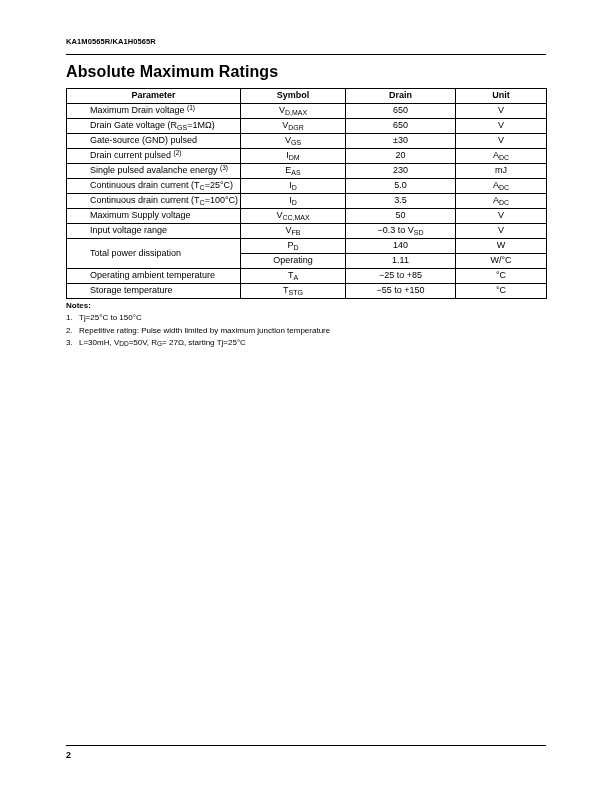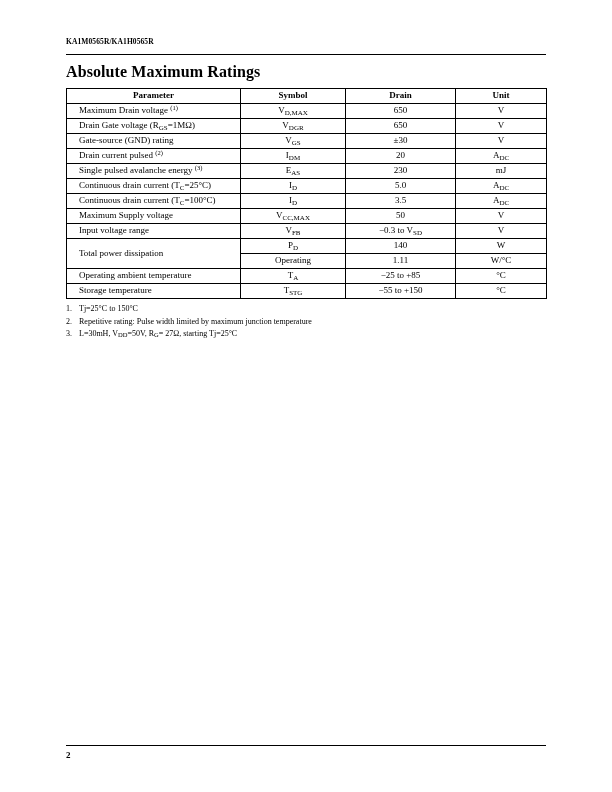--- a/index.html
+++ b/index.html
@@ -8,21 +8,20 @@
     width: 612px; height: 792px;
     background: #ffffff;
     font-family: "Liberation Sans", sans-serif;
     color: #000;
   }
   .page {
     position: relative;
     width: 612px; height: 760px;
     background: #fff;
     overflow: hidden;
-    font-family: Liberation Serif, serif;
   }
   .doc-id {
     position: absolute; left: 66px; top: 37px;
     font-size: 7.5px; font-weight: bold; letter-spacing: 0.1px;
   }
   .header-rule {
     position: absolute; left: 66px; top: 54px;
     width: 480px; height: 1px; background: #000;
   }
   .title {
@@ -36,21 +35,21 @@
     border-collapse: collapse; table-layout: fixed;
   }
   col.col-param  { width: 174px; }
   col.col-symbol { width: 105px; }
   col.col-value  { width: 110px; }
   col.col-unit   { width: 91px; }
   .ratings th, .ratings td {
     border: 1px solid #000;
     font-size: 9px;
     height: 15px;
-    padding: 0 12px;
+    padding: 0 23px;
     text-align: center;
     vertical-align: middle;
     line-height: 1.1;
     white-space: nowrap;
     overflow: hidden;
   }
   .ratings th { font-weight: bold; }
   .ratings td.left { text-align: left; }
   .ratings sub {
     font-size: 7px; line-height: 0;
@@ -113,21 +112,21 @@
           <td>650</td>
           <td>V</td>
         </tr>
         <tr>
           <td class="left">Drain Gate voltage (R<sub>GS</sub>=1MΩ)</td>
           <td>V<sub>DGR</sub></td>
           <td>650</td>
           <td>V</td>
         </tr>
         <tr>
-          <td class="left">Gate-source (GND) rating</td>
+          <td class="left">Gate-source (GND) pulsed</td>
           <td>V<sub>GS</sub></td>
           <td>±30</td>
           <td>V</td>
         </tr>
         <tr>
           <td class="left">Drain current pulsed <sup>(2)</sup></td>
           <td>I<sub>DM</sub></td>
           <td>20</td>
           <td>A<sub>DC</sub></td>
         </tr>
@@ -181,20 +180,21 @@
         <tr>
           <td class="left">Storage temperature</td>
           <td>T<sub>STG</sub></td>
           <td>−55 to +150</td>
           <td>°C</td>
         </tr>
       </tbody>
   </table>
 
   <div class="notes">
+    <div class="notes-label">Notes:</div>
     <div id="notes-list">
         <div class="note-item">
           <span class="note-num">1.</span>
           <span>Tj=25°C to 150°C</span>
         </div>
         <div class="note-item">
           <span class="note-num">2.</span>
           <span>Repetitive rating: Pulse width limited by maximum junction temperature</span>
         </div>
         <div class="note-item">

